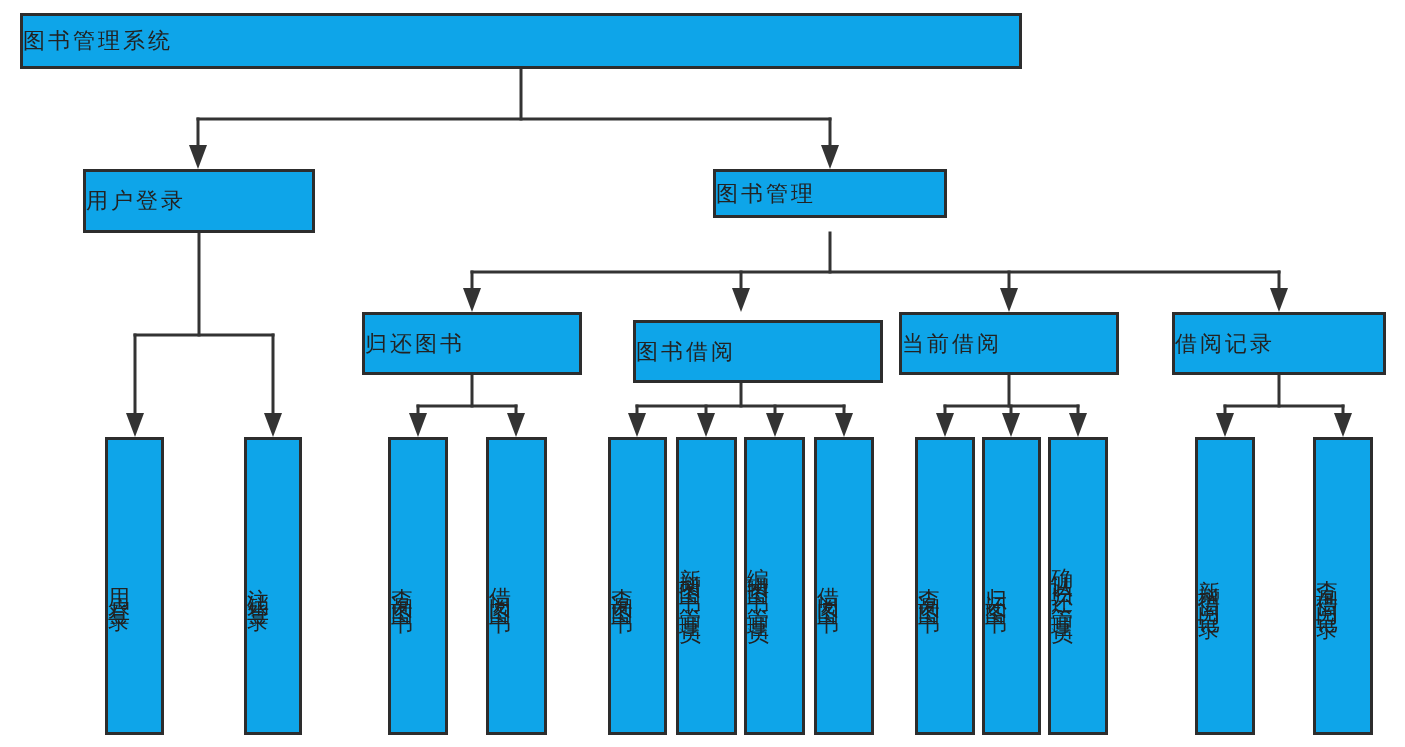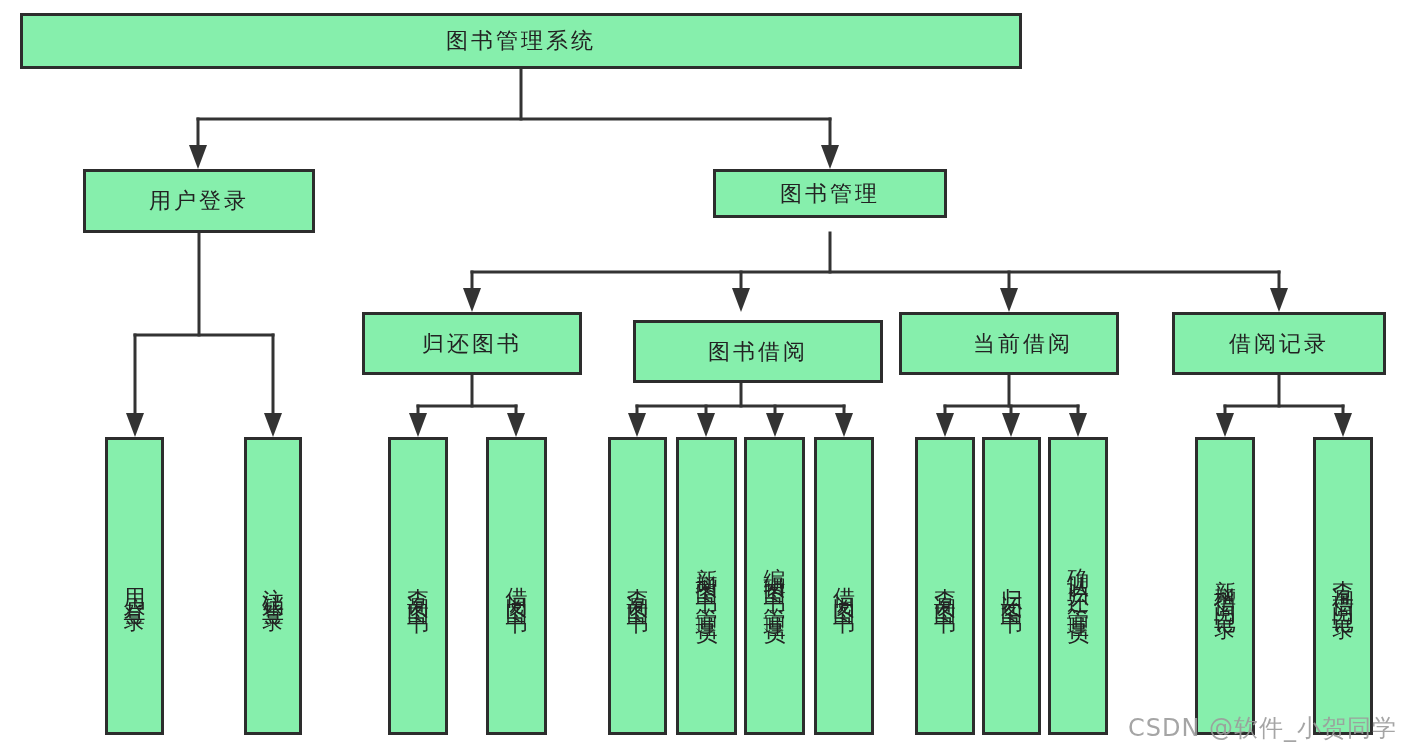--- a/index.html
+++ b/index.html
@@ -14,25 +14,24 @@
   .wires {
     position: absolute;
     left: 0; top: 0;
     z-index: 1;
   }
   .wires line { stroke: #333333; stroke-width: 3; stroke-linecap: square; }
   .wires polygon { fill: #333333; }
   .node {
     position: absolute;
     box-sizing: border-box;
-    background: #86efac;
+    background: #0ea5e9;
     border: 3px solid #2d2d2d;
     display: flex;
     align-items: center;
-    justify-content: center;
     z-index: 2;
     color: #222222;
   }
   .hbox span {
     font-size: 22px;
     letter-spacing: 3px;
     white-space: nowrap;
     color: #222222;
   }
   .vbox span {
@@ -133,21 +132,21 @@
   <div class="node hbox" style="left:713px; top:169px; width:234px; height:49px;">
     <span>图书管理</span>
   </div>
 
   <div class="node hbox" style="left:362px; top:312px; width:220px; height:63px;">
     <span>归还图书</span>
   </div>
   <div class="node hbox" style="left:633px; top:312px; width:250px; height:63px;margin-top:8px;">
     <span>图书借阅</span>
   </div>
-  <div class="node hbox" style="left:899px; top:312px; width:220px; height:63px;padding-left:28px;">
+  <div class="node hbox" style="left:899px; top:312px; width:220px; height:63px;">
     <span>当前借阅</span>
   </div>
   <div class="node hbox" style="left:1172px; top:312px; width:214px; height:63px;">
     <span>借阅记录</span>
   </div>
 
   <div class="node vbox" style="left:105px; top:437px; width:59px; height:298px;">
     <span>用户登录</span>
   </div>
   <div class="node vbox" style="left:244px; top:437px; width:58px; height:298px;">
@@ -184,15 +183,14 @@
     <span>确认归还（管理员）</span>
   </div>
 
   <div class="node vbox" style="left:1195px; top:437px; width:60px; height:298px;">
     <span>新增借阅记录</span>
   </div>
   <div class="node vbox" style="left:1313px; top:437px; width:60px; height:298px;">
     <span>查询借阅记录</span>
   </div>
 
-  <div class="watermark">CSDN @软件_小贺同学</div>
 
 </div>
 
 </body></html>

